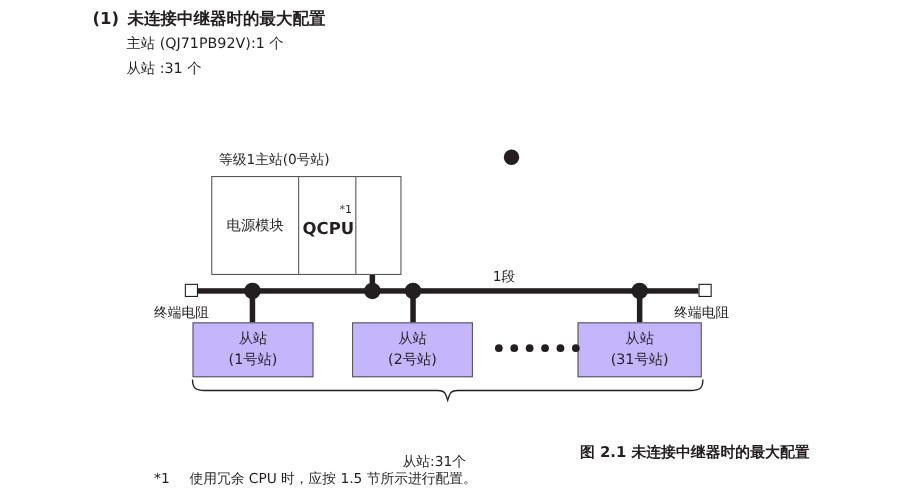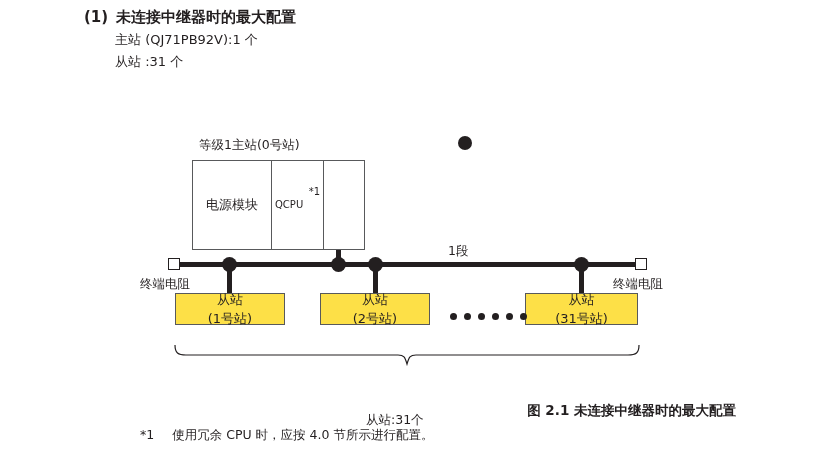--- a/index.html
+++ b/index.html
@@ -80,23 +80,23 @@
   #master-cell-power {
     width: 79px;
     border-right: 1.3px solid #58595b;
   }
   #master-cell-power .lbl { font-size: 13px; }
   #master-cell-cpu {
     width: 52px;
     border-right: 1.3px solid #58595b;
   }
   #master-cell-cpu .lbl {
-    font-size: 10px;
+    font-size: 15px;
     position: absolute;
-    left: 3px; top: 38px;
+    left: 3px; top: 38px; font-weight: bold;
   }
   #master-cell-cpu .note {
     font-size: 10px;
     position: absolute;
     right: 3px; top: 25px;
   }
   #master-cell-nw { width: 40px; }
   #master-cell-nw .lbl {
     font-size: 11px;
     position: absolute;
@@ -150,24 +150,24 @@
   .drop-up {
     width: 5px;
     background: #231f20;
     top: 250px;
     height: 16px;
   }
 
   
   .slave-box {
     top: 293px;
-    height: 32px;
+    height: 50px;
     border: 1.3px solid #58595b;
     box-sizing: border-box;
-    background: #fde047;
+    background: #c4b5fd;
     display: flex;
     flex-direction: column;
     align-items: center;
     justify-content: center;
     font-size: 13px;
     line-height: 19px;
   }
   #slave-box-1  { left: 175px; width: 110px; }
   #slave-box-2  { left: 320px; width: 110px; }
   #slave-box-31 { left: 525px; width: 113px; }
@@ -282,14 +282,14 @@
     <path d="M3 1 C3 9, 6 11, 14 11 L226 11 C232 11, 233 13, 235 20
              C237 13, 238 11, 244 11 L456 11 C464 11, 467 9, 467 1" fill="none" stroke="#231f20" stroke-width="1.2"></path>
   </svg>
 </div>
 <div class="pg" id="total-label">从站:31个</div>
 
 <div class="pg" id="figure-caption">图 2.1  未连接中继器时的最大配置</div>
 
 <div class="pg" id="footnote">
   <span id="footnote-mark">*1</span>
-  <span>使用冗余 CPU 时，应按 4.0 节所示进行配置。</span>
+  <span>使用冗余 CPU 时，应按 1.5 节所示进行配置。</span>
 </div>
 
 </body></html>

